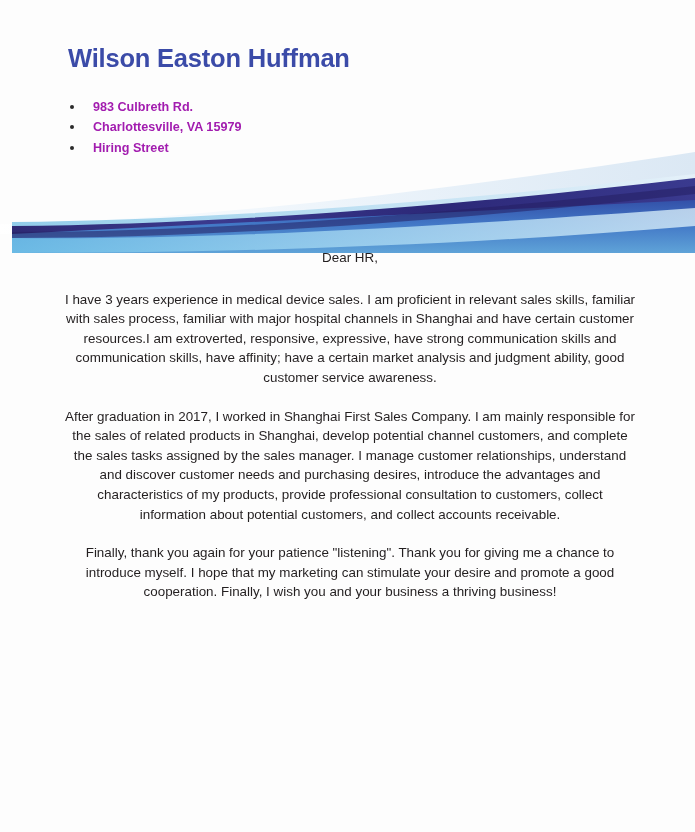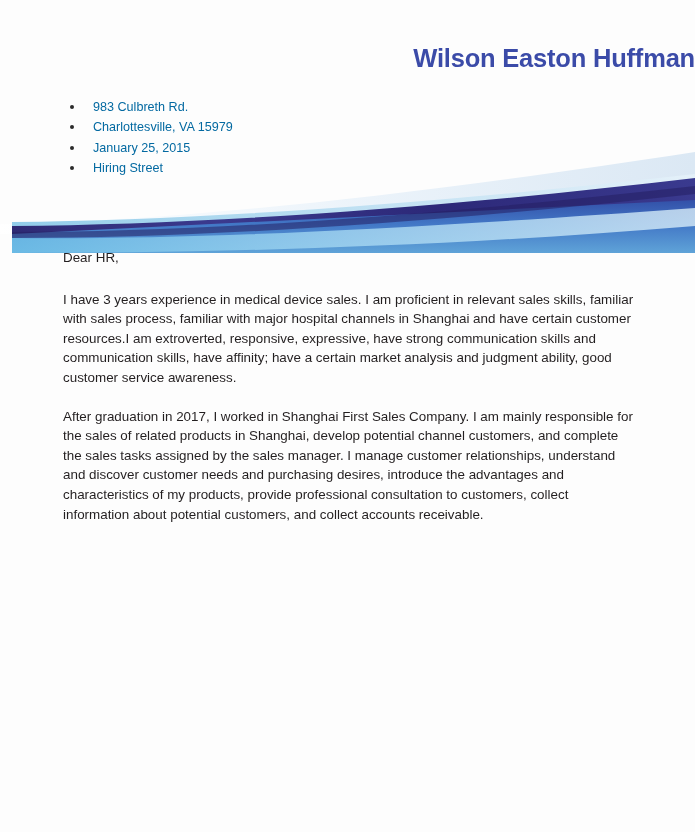--- a/index.html
+++ b/index.html
@@ -33,37 +33,37 @@
   }
 
   .name-heading {
     margin: 0;
     padding-left: 68px;
     font-size: 25.5px;
     font-weight: bold;
     letter-spacing: -0.2px;
     color: #3b4ba8;
     font-family: "Liberation Sans", sans-serif;
-    text-align: right;
   }
 
   .address-list {
     list-style: none;
     margin: 0;
     padding: 0;
     margin-top: 24px;
   }
 
   .address-item {
     position: relative;
     padding-left: 93px;
     font-size: 12.6px;
-    color: #0369a1;
+    color: #a21caf;
     line-height: 20.3px;
     font-family: "Liberation Sans", sans-serif;
+    font-weight: bold;
   }
 
   .address-item .bullet-dot {
     position: absolute;
     left: 70px;
     top: 8px;
     width: 4px;
     height: 4px;
     background: #2b2b2b;
     border-radius: 50%;
@@ -92,21 +92,21 @@
   }
 
   .salutation,
   .body-paragraph,
   .closing-line {
     margin: 0 0 19px 0;
     font-size: 13.4px;
     line-height: 19.6px;
     color: #231f20;
     font-family: "Liberation Sans", sans-serif;
-    text-align: left;
+    text-align: center;
   }
 
   .salutation { margin-bottom: 22px; }
   .closing-line { margin-bottom: 0; }
 </style>
 </head>
 <body>
 
 <div class="page">
 
@@ -115,24 +115,20 @@
     <h1 class="name-heading">Wilson Easton Huffman</h1>
 
     <ul class="address-list">
       <li class="address-item">
         <span class="bullet-dot"></span>
         <span>983 Culbreth Rd.</span>
       </li>
       <li class="address-item">
         <span class="bullet-dot"></span>
         <span>Charlottesville, VA 15979</span>
-      </li>
-      <li class="address-item">
-        <span class="bullet-dot"></span>
-        <span>January 25, 2015</span>
       </li>
       <li class="address-item">
         <span class="bullet-dot"></span>
         <span>Hiring Street</span>
       </li>
     </ul>
 
     <div class="wave-graphic">
       <svg viewBox="0 0 695 108" preserveAspectRatio="none" xmlns="http://www.w3.org/2000/svg">
         <defs>
@@ -187,16 +183,17 @@
   <main class="letter-body">
 
     <p class="salutation">Dear HR,</p>
 
 
     <p class="body-paragraph">I have 3 years experience in medical device sales. I am proficient in relevant sales skills, familiar with sales process, familiar with major hospital channels in Shanghai and have certain customer resources.I am extroverted, responsive, expressive, have strong communication skills and communication skills, have affinity; have a certain market analysis and judgment ability, good customer service awareness.</p>
 
     <p class="body-paragraph">After graduation in 2017, I worked in Shanghai First Sales Company. I am mainly responsible for the sales of related products in Shanghai, develop potential channel customers, and complete the sales tasks assigned by the sales manager. I manage customer relationships, understand and discover customer needs and purchasing desires, introduce the advantages and characteristics of my products, provide professional consultation to customers, collect information about potential customers, and collect accounts receivable.</p>
 
 
+    <p class="body-paragraph">Finally, thank you again for your patience "listening". Thank you for giving me a chance to introduce myself. I hope that my marketing can stimulate your desire and promote a good cooperation. Finally, I wish you and your business a thriving business!</p>
 
 
   </main>
 </div>
 
 </body></html>

